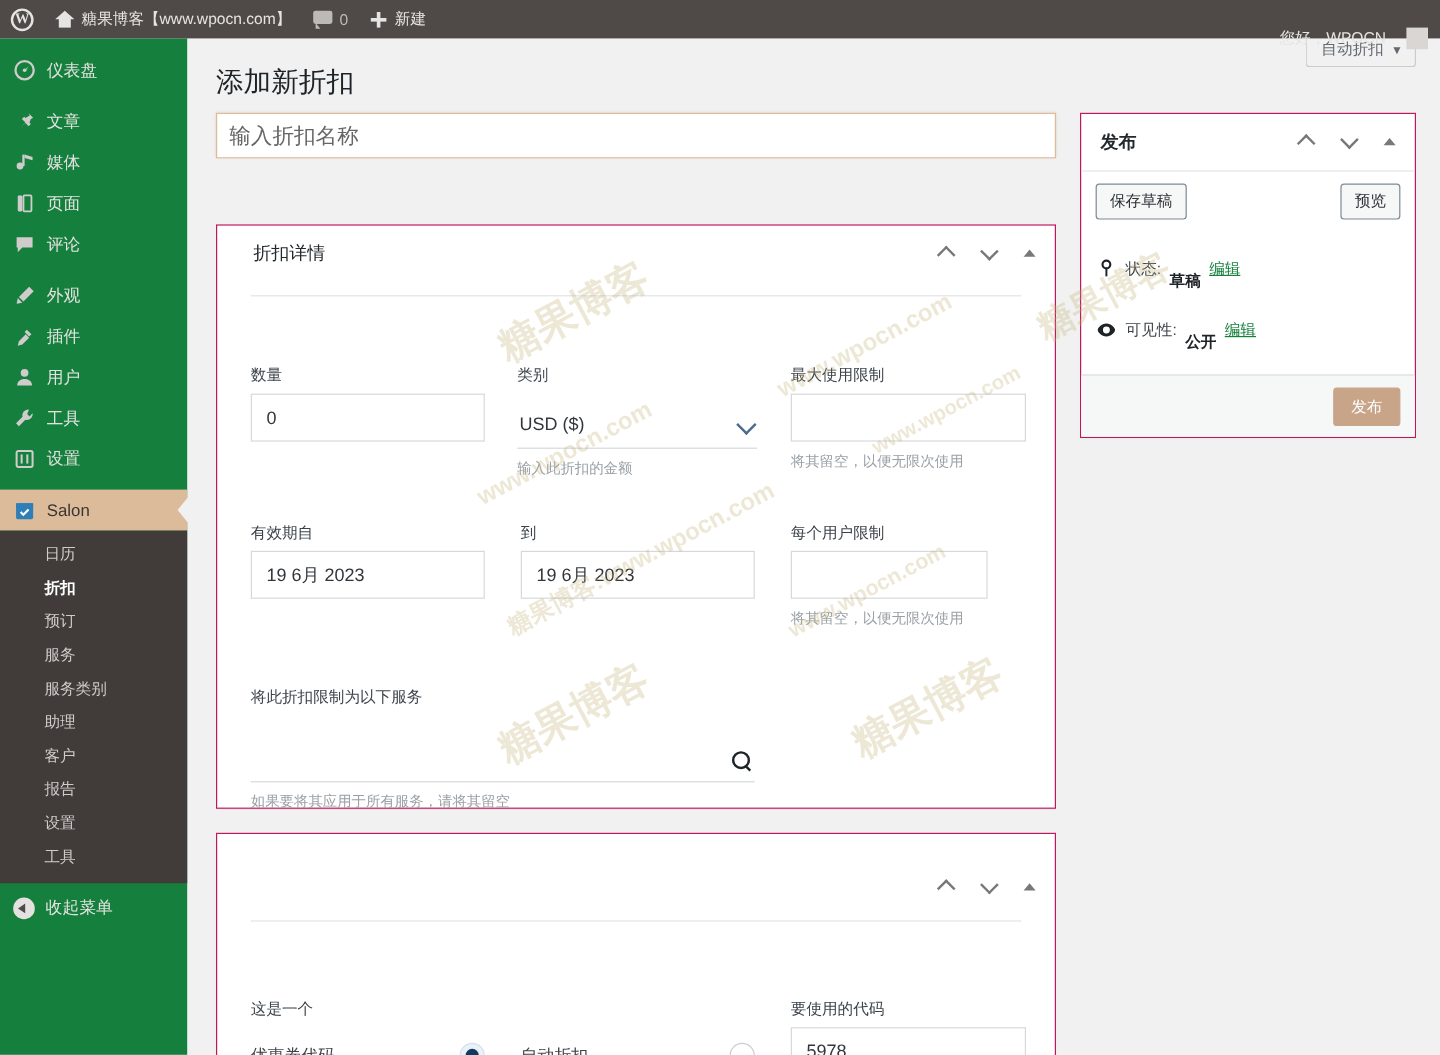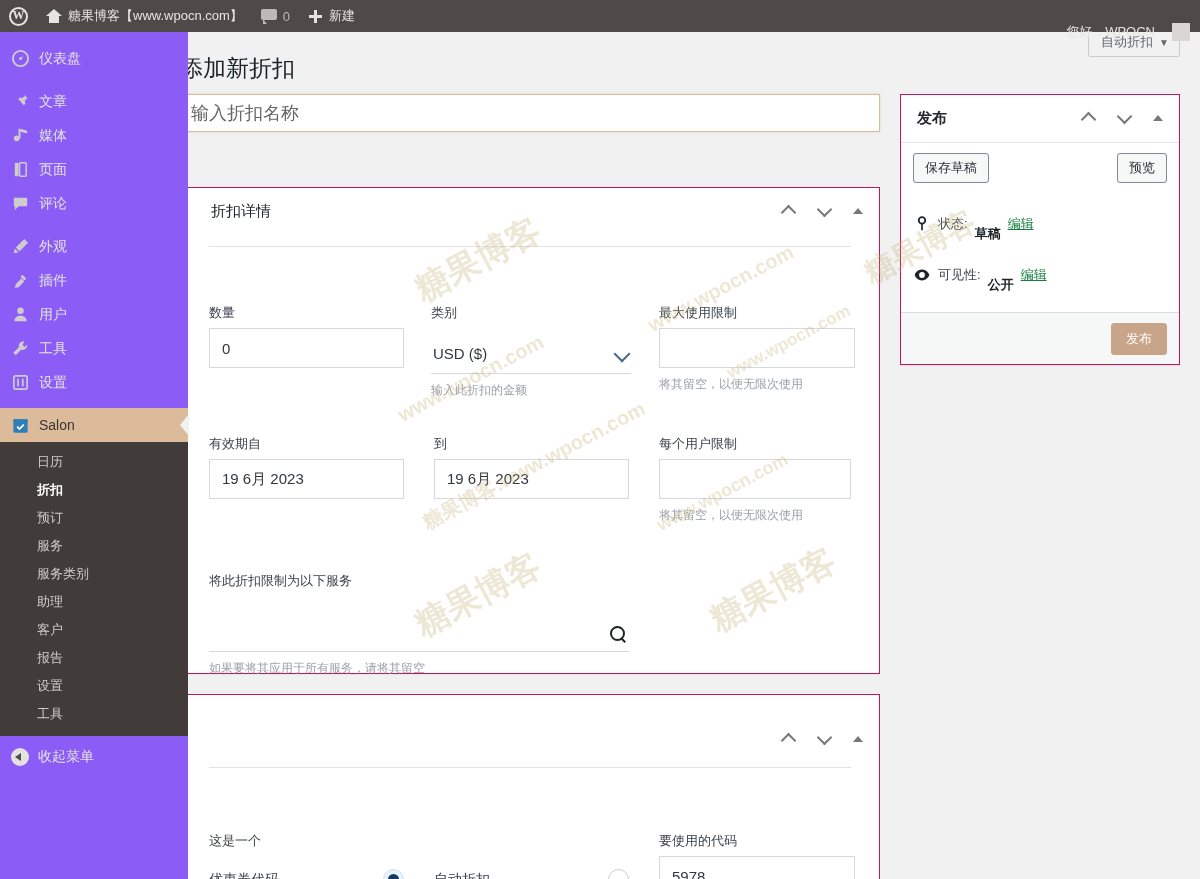--- a/index.html
+++ b/index.html
@@ -75,22 +75,22 @@
   .comment-count { color: #bcb9b6; }
   .avatar-box {
     width: 18px; height: 18px; background: #d9d6d3;
     margin-left: 8px; margin-right: 10px;
     display: inline-block;
   }
 
   
   #sidebar {
     position: absolute; top: 32px; left: 0;
-    width: 188px; height: 847px;
-    background: #8b5cf6;
+    width: 156px; height: 847px;
+    background: #15803d;
     color: #e4e2e0;
     font-size: 14px;
     z-index: 40;
   }
   .menu-item {
     display: flex; align-items: center;
     height: 34px; padding: 0 0 0 11px; gap: 9px;
     color: #e4e2e0; position: relative;
   }
   .menu-item .mlabel { font-size: 14px; line-height: 1; }
@@ -525,21 +525,21 @@
       <div class="fld" style="left:28px; top:203px; width:195px;">
         <span class="fld-label">有效期自</span>
         <div class="fld-input">19 6月 2023</div>
       </div>
 
       <div class="fld" style="left:253px; top:203px; width:195px;">
         <span class="fld-label">到</span>
         <div class="fld-input">19 6月 2023</div>
       </div>
 
-      <div class="fld" style="left:478px; top:203px; width:192px;">
+      <div class="fld" style="left:478px; top:203px; width:164px;">
         <span class="fld-label">每个用户限制</span>
         <div class="fld-input"></div>
         <div class="fld-help">将其留空，以便无限次使用</div>
       </div>
 
       <div class="fld" style="left:28px; top:340px; width:420px;">
         <span class="fld-label">将此折扣限制为以下服务</span>
         <div class="fld-underline" style="height:56px; align-items:flex-end; padding-bottom:8px;">
           <span></span>
           <span class="search-ic"></span>

